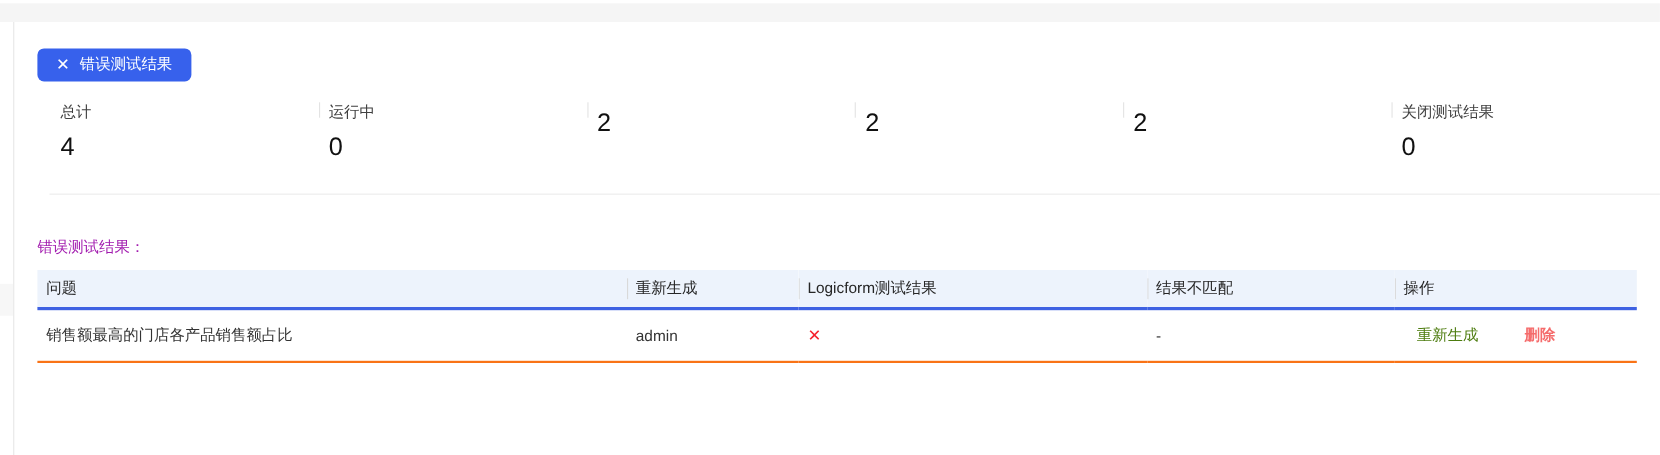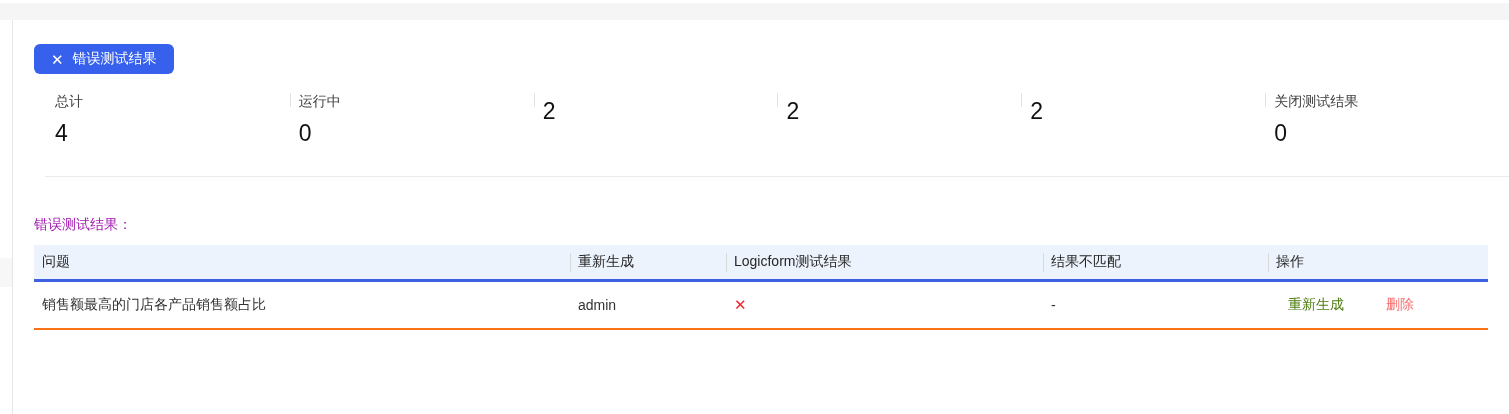--- a/index.html
+++ b/index.html
@@ -50,21 +50,21 @@
     border-bottom:3px solid #3e61e2; white-space:nowrap; overflow:hidden; }
   thead th:not(:first-child)::before { content:""; position:absolute; left:0; top:8px;
     width:1px; height:19px; background:#d9d9d9; }
   tbody td { height:49px; font-size:14px; color:#333333; padding:0 8px;
     border-bottom:2px solid #f97316; white-space:nowrap; overflow:hidden;
     background:#ffffff; }
   .fail-mark { color:#f5222d; font-size:15px; }
   .dash { color:#333333; }
   .link { cursor:pointer; text-decoration:none; font-size:14px; }
   .link-regen { color:#4d7c0f; margin-left:12px;margin-top:34px; }
-  .link-delete { color:#f56c6c; margin-left:38px; }
+  .link-delete { color:#f56c6c; margin-left:38px;font-weight:bold; }
 </style>
 </head>
 <body>
 
 <div class="top-band"></div>
 
 <div class="left-strip">
   <div class="strip-block"></div>
 </div>
 

